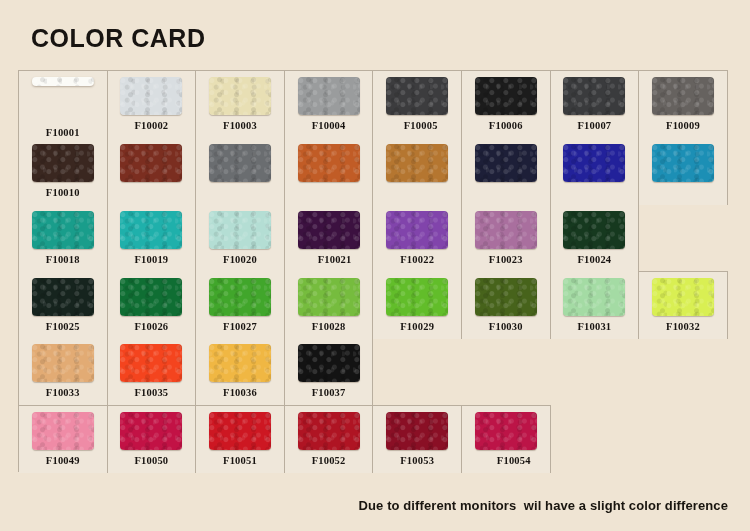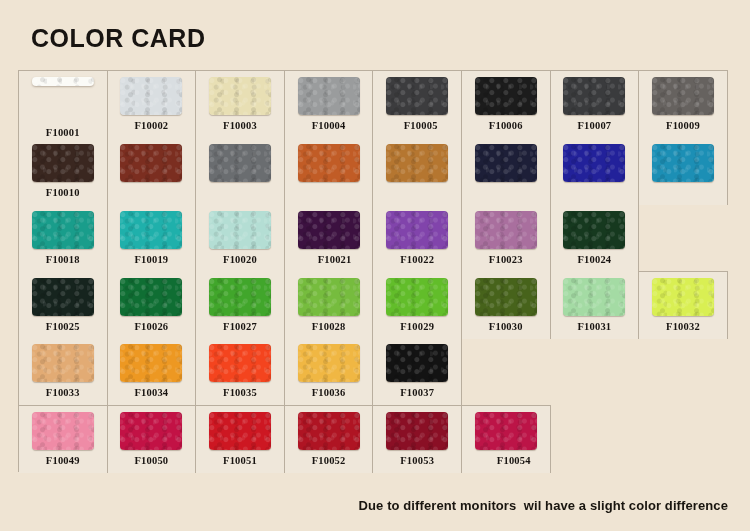--- a/index.html
+++ b/index.html
@@ -252,24 +252,20 @@
           <div class="chip" style="background: rgb(217, 239, 83);"></div>
           <div class="chip-label" style="color: rgb(24, 20, 17);">F10032</div>
         </div>
       </div>
       <div class="swatch-row" style="border-left-color: rgb(185, 174, 158); border-top-color: rgb(185, 174, 158); border-bottom-color: rgb(185, 174, 158); align-items: flex-end;">
         <div class="swatch-cell" style="background: rgb(239, 231, 218); border-right-color: rgb(185, 174, 158);">
           <div class="chip" style="background: rgb(226, 171, 116);"></div>
           <div class="chip-label" style="color: rgb(24, 20, 17);">F10033</div>
         </div>
         <div class="swatch-cell" style="background: rgb(239, 231, 218); border-right-color: rgb(185, 174, 158);">
-          <div class="chip" style="background: rgb(237, 152, 34);"></div>
-          <div class="chip-label" style="color: rgb(24, 20, 17);">F10034</div>
-        </div>
-        <div class="swatch-cell" style="background: rgb(239, 231, 218); border-right-color: rgb(185, 174, 158);">
           <div class="chip" style="background: rgb(244, 68, 30);"></div>
           <div class="chip-label" style="color: rgb(24, 20, 17);">F10035</div>
         </div>
         <div class="swatch-cell" style="background: rgb(239, 231, 218); border-right-color: rgb(185, 174, 158);">
           <div class="chip" style="background: rgb(240, 183, 67);"></div>
           <div class="chip-label" style="color: rgb(24, 20, 17);">F10036</div>
         </div>
         <div class="swatch-cell" style="background: rgb(239, 231, 218); border-right-color: rgb(185, 174, 158);">
           <div class="chip" style="background: rgb(19, 19, 19);"></div>
           <div class="chip-label" style="color: rgb(24, 20, 17);">F10037</div>

